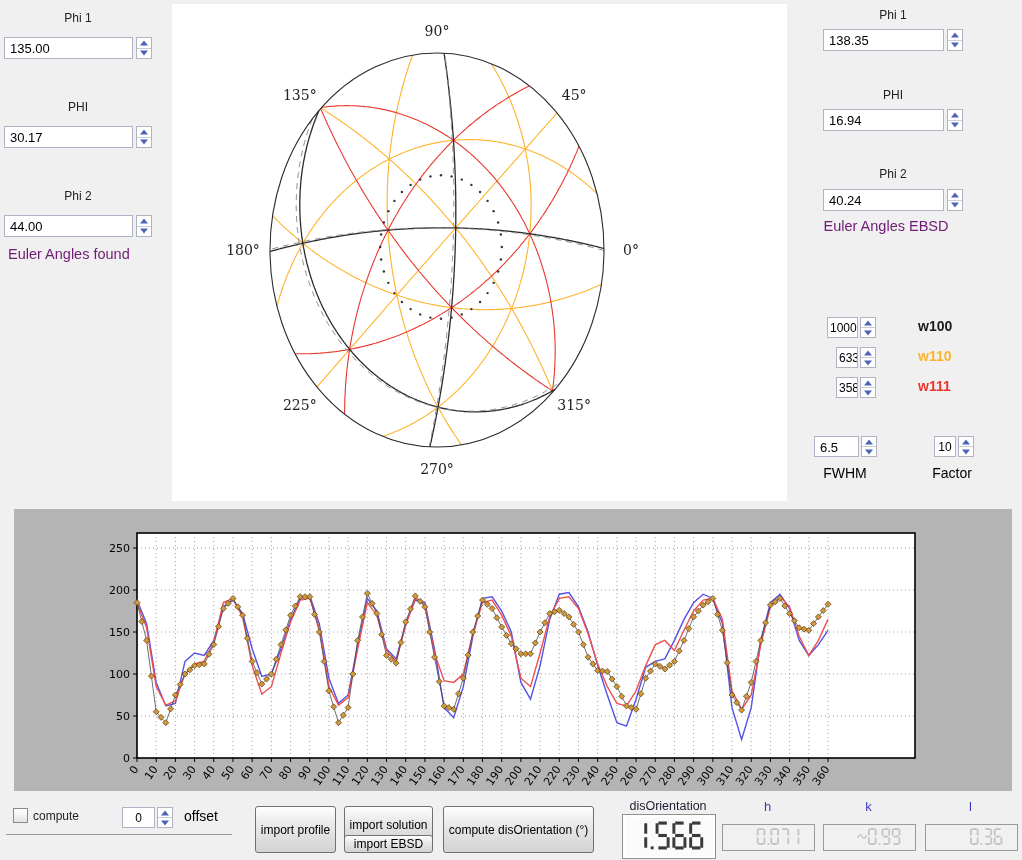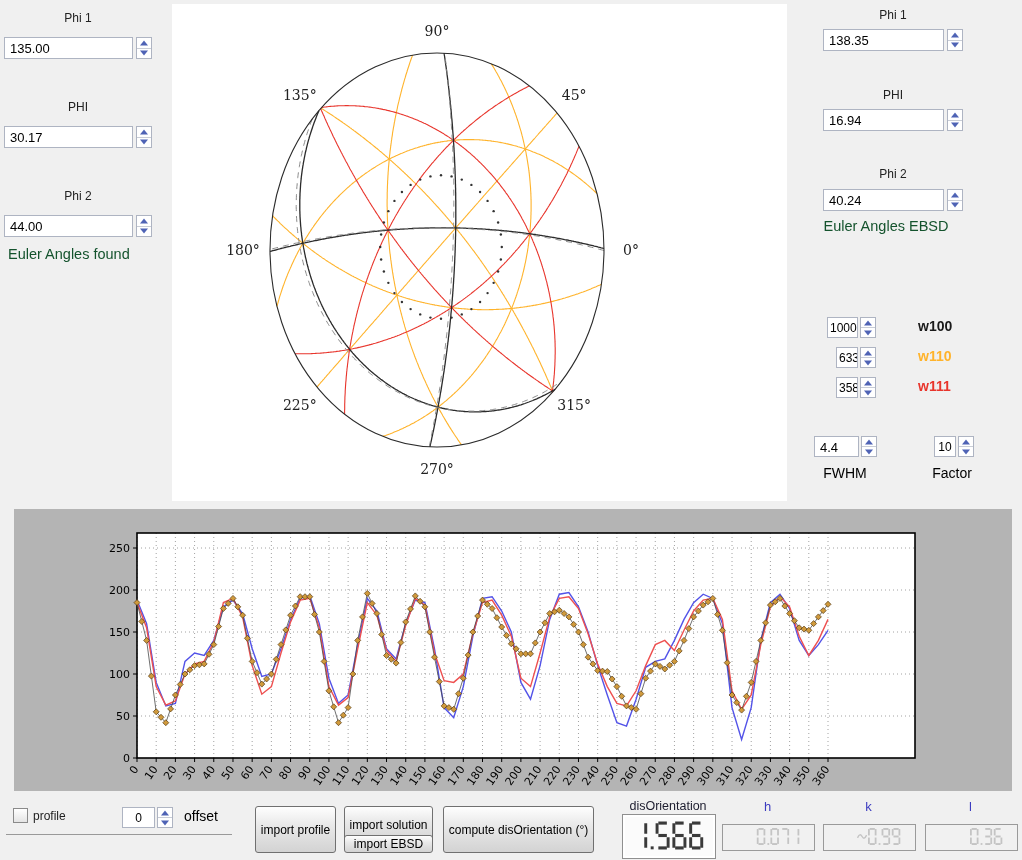--- a/index.html
+++ b/index.html
@@ -1,19 +1,19 @@
 <!DOCTYPE html>
 <html><head>
 <meta charset="utf-8">
 <style>
   html,body{margin:0;padding:0;background:#f0f0f0;}
   #app{position:relative;width:1022px;height:860px;background:#f0f0f0;overflow:hidden;
        font-family:"Liberation Sans",sans-serif;text-decoration:underline;-webkit-font-smoothing:antialiased;}
   .lbl{position:absolute;font-size:12px;color:#222;text-align:center;}
-  .cap{position:absolute;font-size:14.5px;color:#14532d;}
+  .cap{position:absolute;font-size:14.5px;color:#701a75;}
   .biglbl{position:absolute;font-size:14px;color:#000000;}
   .wlbl{position:absolute;font-size:14px;font-weight:bold;margin-left:31px;}
   .spinwrap{position:absolute;height:22px;}
   .spin-field{position:absolute;left:0;top:0;bottom:0;right:19px;background:#fff;border:1px solid #aeb4c2;
       font-size:13px;color:#000;padding:3px 2px 0 5px;box-sizing:border-box;white-space:nowrap;overflow:hidden;}
   .spin-field.ctr{text-align:center;padding-left:2px;}
   .spin-btns{position:absolute;right:0;top:0;bottom:0;width:16px;background:#fff;border:1px solid #aeb4c2;
       display:flex;flex-direction:column;box-sizing:border-box;}
   .spin-btns i{flex:1;position:relative;}
   .spin-btns i+i{border-top:1px solid #c9cdd6;}
@@ -178,21 +178,21 @@
   <div class="spinwrap" style="left:836px;top:377px;width:40px;height:21px">
     <div class="spin-field ctr" style="right:18px;font-size:12px">358</div>
     <div class="spin-btns">
         <i class="tu"></i>
         <i class="td"></i>
       </div>
   </div>
   <div class="wlbl" style="left:887px;top:378px;color:#e8352c">w111</div>
 
   <div class="spinwrap" style="left:814px;top:436px;width:63px;height:21px">
-    <div class="spin-field" style="right:18px">4.4</div>
+    <div class="spin-field" style="right:18px">6.5</div>
     <div class="spin-btns">
         <i class="tu"></i>
         <i class="td"></i>
       </div>
   </div>
   <div class="biglbl" style="left:812px;top:465px;width:66px;text-align:center">FWHM</div>
 
   <div class="spinwrap" style="left:934px;top:436px;width:40px;height:21px">
     <div class="spin-field ctr" style="right:18px;font-size:12px">10</div>
     <div class="spin-btns">
@@ -479,21 +479,21 @@
         <path d="M790.0 117.1L793.0 120.1L790.0 123.1L787.0 120.1Z" fill="#d09a3c" stroke="#54380e" stroke-width="0.7"></path>
         <path d="M794.8 118.3L797.8 121.3L794.8 124.3L791.8 121.3Z" fill="#d09a3c" stroke="#54380e" stroke-width="0.7"></path>
         <path d="M799.6 111.6L802.6 114.6L799.6 117.6L796.6 114.6Z" fill="#d09a3c" stroke="#54380e" stroke-width="0.7"></path>
         <path d="M804.4 104.9L807.4 107.9L804.4 110.9L801.4 107.9Z" fill="#d09a3c" stroke="#54380e" stroke-width="0.7"></path>
         <path d="M809.2 98.6L812.2 101.6L809.2 104.6L806.2 101.6Z" fill="#d09a3c" stroke="#54380e" stroke-width="0.7"></path>
         <path d="M814.0 92.3L817.0 95.3L814.0 98.3L811.0 95.3Z" fill="#d09a3c" stroke="#54380e" stroke-width="0.7"></path>
       </svg>
   </div>
 
   <div class="cb" style="left:13px;top:808px"></div>
-  <div class="lbl" style="left:33px;top:809px;width:70px;text-align:left">profile</div>
+  <div class="lbl" style="left:33px;top:809px;width:70px;text-align:left">compute</div>
   <div class="sep" style="left:6px;top:834px;width:226px"></div>
 
   <div class="spinwrap" style="left:122px;top:807px;width:51px;height:21px">
     <div class="spin-field ctr" style="right:18px;font-size:12px">0</div>
     <div class="spin-btns">
         <i class="tu"></i>
         <i class="td"></i>
       </div>
   </div>
   <div class="biglbl" style="left:184px;top:808px">offset</div>

